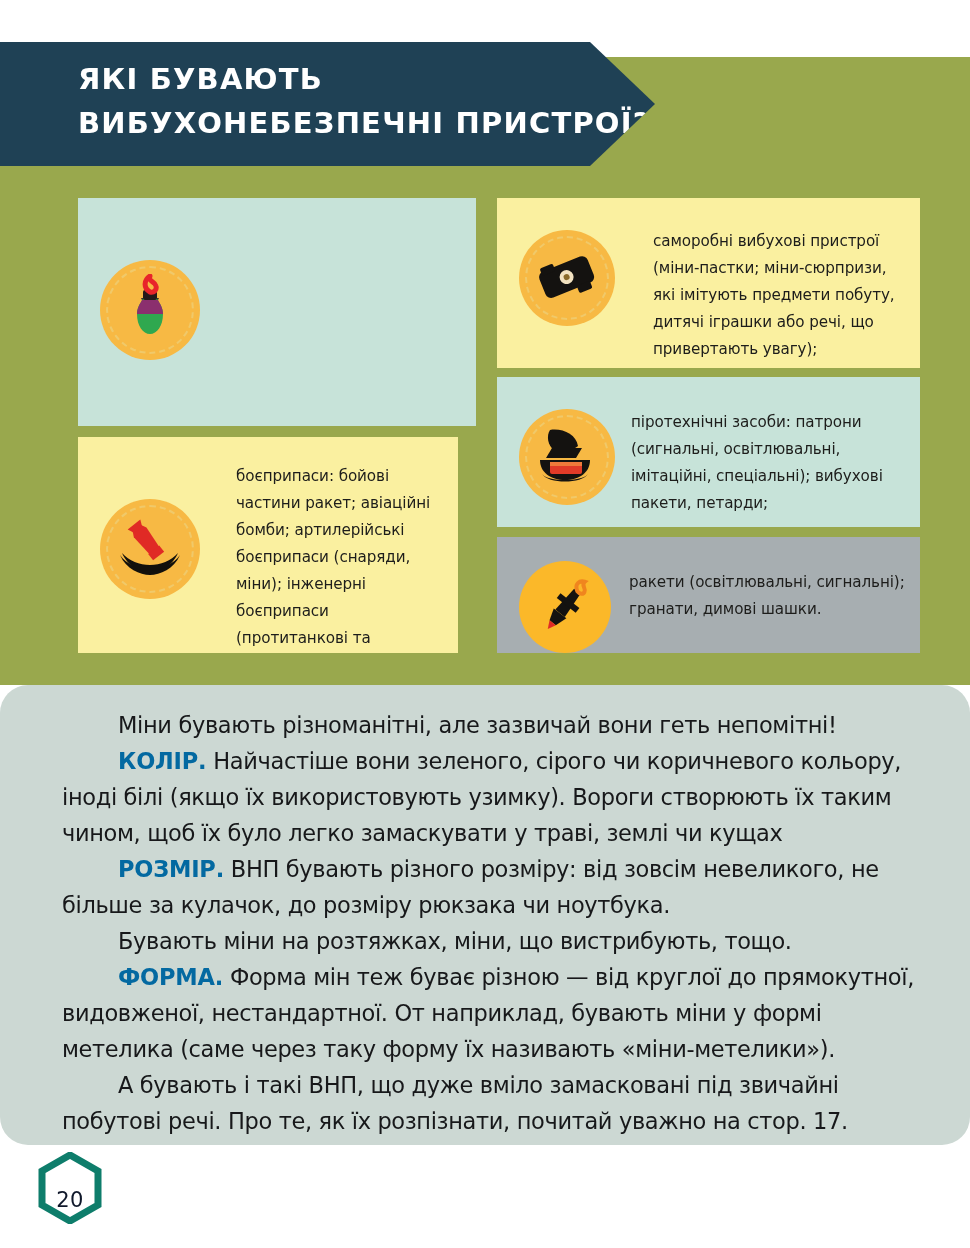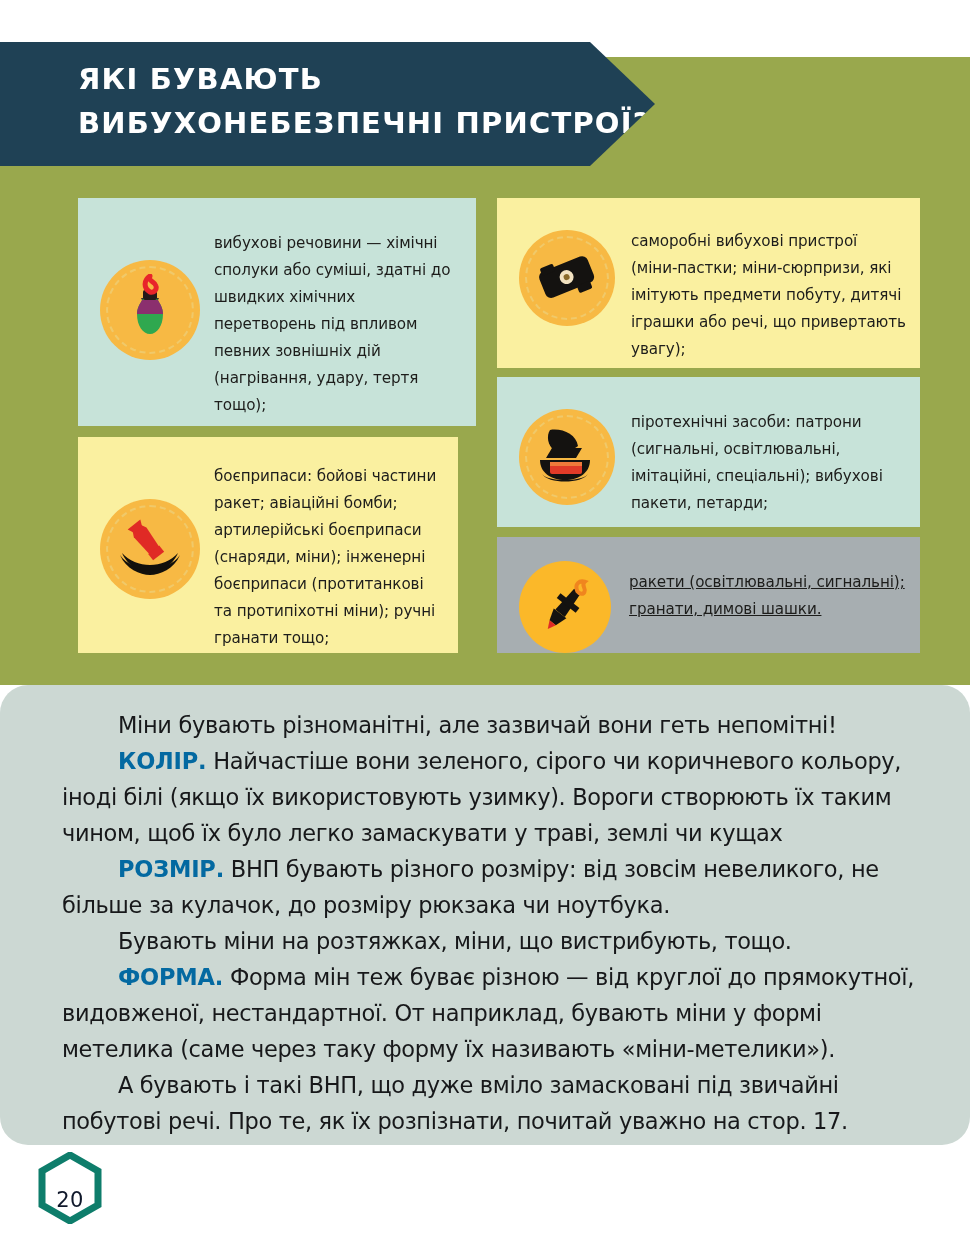--- a/index.html
+++ b/index.html
@@ -70,21 +70,21 @@
     height: 1248px;
   }
   .card {
     position: absolute;
     box-sizing: border-box;
     display: flex;
     align-items: flex-start;
     overflow: hidden;
   }
   .card.mint   { background: #c7e3d9; }
-  .card.yellow { background: #faf0a0; }
+  .card.yellow { background: #faf0a0; gap: 22px; }
   .card.gray   { background: #a7aeb1; }
 
   .card-icon {
     flex: 0 0 auto;
     position: relative;
   }
   .medal {
     position: relative;
     border-radius: 50%;
     background: #f7b944;
@@ -119,21 +119,21 @@
   #card-explosives  { left: 78px;  top: 198px; width: 398px; height: 228px; padding: 10px 16px 10px 12px; }
   #card-ammunition  { left: 78px;  top: 437px; width: 380px; height: 216px; padding: 12px 16px 21px 12px; }
   #card-ied         { left: 497px; top: 198px; width: 423px; height: 170px; padding: 14px 14px 10px 12px; }
   #card-pyrotechnic { left: 497px; top: 377px; width: 423px; height: 150px; padding: 16px 14px 10px 12px; }
   #card-rockets     { left: 497px; top: 537px; width: 423px; height: 116px; padding: 14px 14px 10px 12px; }
 
   #card-explosives  .card-text { padding-top: 22px; }
   #card-ammunition  .card-text { padding-top: 14px; }
   #card-ied         .card-text { padding-top: 16px; }
   #card-pyrotechnic .card-text { padding-top: 16px; }
-  #card-rockets     .card-text { padding-top: 18px; text-decoration: underline; }
+  #card-rockets     .card-text { padding-top: 18px; }
 
   #card-explosives  .medal { width: 100px; height: 100px; margin: 52px 14px 0 10px; }
   #card-ammunition  .medal { width: 100px; height: 100px; margin: 50px 14px 0 10px; }
   #card-ied         .medal { width: 96px;  height: 96px;  margin: 18px 16px 0 10px; }
   #card-pyrotechnic .medal { width: 96px;  height: 96px;  margin: 16px 16px 0 10px; }
   #card-rockets     .medal { width: 92px;  height: 92px;  margin: 10px 18px 0 10px; }
 
   
   .body-section {
     position: absolute;
@@ -224,21 +224,20 @@
           <div class="dashring"></div>
           <svg width="66" height="72" viewBox="0 0 66 72">
             <path d="M33 43 C33 33 27 31 24 24 L42 24 C39 31 33 33 33 43 Z" fill="#3a2a2a"></path>
             <path d="M20 40 C20 30 27 27 27 20 L39 20 C39 27 46 30 46 40 C46 52 40 60 33 60 C26 60 20 52 20 40 Z" fill="#2fa84f"></path>
             <path d="M20 40 C20 34 23 30 25 26 L41 26 C43 30 46 34 46 40 Z" fill="#8b2f6e"></path>
             <rect x="26" y="16" width="14" height="10" rx="2" fill="#241a1a"></rect>
             <path d="M33 18 C26 14 27 6 33 2 C31 8 38 7 39 12 C40 16 37 19 33 18 Z" fill="none" stroke="#e8242a" stroke-width="5" stroke-linejoin="round"></path>
           </svg>
         </div>
       </div>
-      <div class="card-text">вибухові речовини — хімічні сполуки або суміші, здатні до швидких хімічних перетворень під впливом певних зовнішніх дій (нагрівання, удару, тертя тощо);</div>
     </div>
 
     <div class="card yellow" id="card-ammunition">
       <div class="card-icon">
         <div class="medal">
           <div class="dashring"></div>
           <svg width="72" height="64" viewBox="0 0 72 64">
             <path d="M6 38 C18 56 54 56 66 38 C60 52 46 58 36 58 C26 58 12 52 6 38 Z" fill="#12100c"></path>
             <path d="M8 36 C22 52 50 52 64 36 C58 50 46 54 36 54 C26 54 14 50 8 36 Z" fill="#12100c"></path>
             <g transform="rotate(-38 36 28)">

